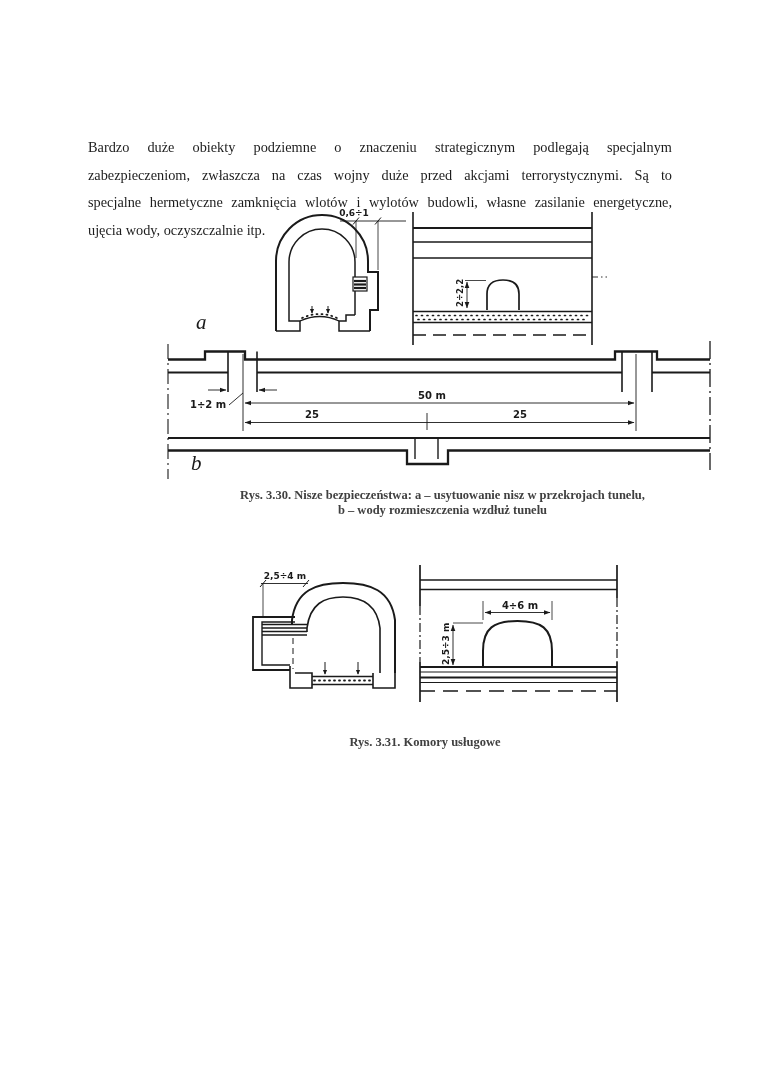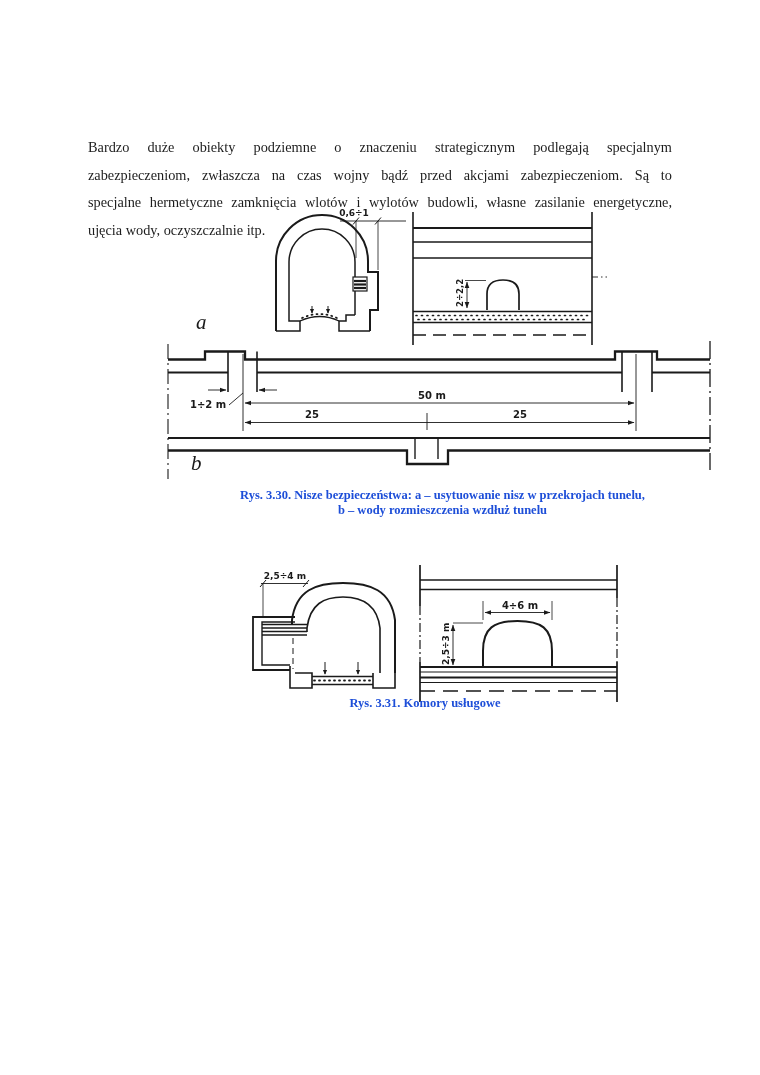--- a/index.html
+++ b/index.html
@@ -10,40 +10,40 @@
   }
   .para {
     position:absolute; left:88px; top:86px; width:584px;
     color:#1c1c1c; font-size:14.3px; line-height:27.5px;margin-top:48px;
   }
   .pline { text-align:justify; text-align-last:justify; }
   .pline.last { text-align-last:left; }
   .fig { position:absolute; }
   .cap {
     position:absolute; text-align:center; font-weight:bold;
-    font-size:12.5px; line-height:15px; color:#1d4ed8;
+    font-size:12.5px; line-height:15px; color:#404040;
     font-family:"Liberation Serif", serif;
   }
   svg path, svg line, svg rect { stroke:#1a1a1a; fill:none; }
   svg text {
     font-family:"DejaVu Sans", sans-serif; font-weight:bold;
     fill:#1a1a1a; stroke:none;
   }
   svg text.lbl {
     font-family:"Liberation Serif", serif; font-style:italic;
     font-weight:normal; font-size:21px;
   }
   svg marker path { fill:#1a1a1a; stroke:none; }
 </style>
 </head>
 <body>
 
 <div class="para">
   <div class="pline">Bardzo duże obiekty podziemne o znaczeniu strategicznym podlegają specjalnym</div>
-  <div class="pline">zabezpieczeniom, zwłaszcza na czas wojny bądź przed akcjami zabezpieczeniom. Są to</div>
+  <div class="pline">zabezpieczeniom, zwłaszcza na czas wojny duże przed akcjami terrorystycznymi. Są to</div>
   <div class="pline">specjalne hermetyczne zamknięcia wlotów i wylotów budowli, własne zasilanie energetyczne,</div>
   <div class="pline last">ujęcia wody, oczyszczalnie itp.</div>
 </div>
 
 <div class="fig" style="left:160px; top:198px;text-align:center;">
 <svg width="560" height="290" viewBox="0 0 560 290">
   <defs>
     <marker id="ar1" viewBox="0 0 10 10" refX="9" refY="5" markerWidth="8" markerHeight="8" orient="auto-start-reverse">
       <path d="M0,1.5 L9.5,5 L0,8.5 z"></path>
     </marker>
@@ -195,15 +195,15 @@
 
     <line x1="170" y1="109" x2="367" y2="109" stroke-width="1.8"></line>
     <line x1="170" y1="114" x2="367" y2="114" stroke-width="1.2"></line>
     <line x1="170" y1="119.5" x2="367" y2="119.5" stroke-width="1.8"></line>
     <line x1="170" y1="124.5" x2="367" y2="124.5" stroke-width="1.2"></line>
     <line x1="170" y1="133" x2="367" y2="133" stroke-width="1.5" stroke-dasharray="15 8"></line>
   </g>
 </svg>
 </div>
 
-<div class="cap" style="left:250px; top:696px; width:350px;">
+<div class="cap" style="left:250px; top:735px; width:350px;">
   <div>Rys. 3.31. Komory usługowe</div>
 </div>
 
 </body></html>

